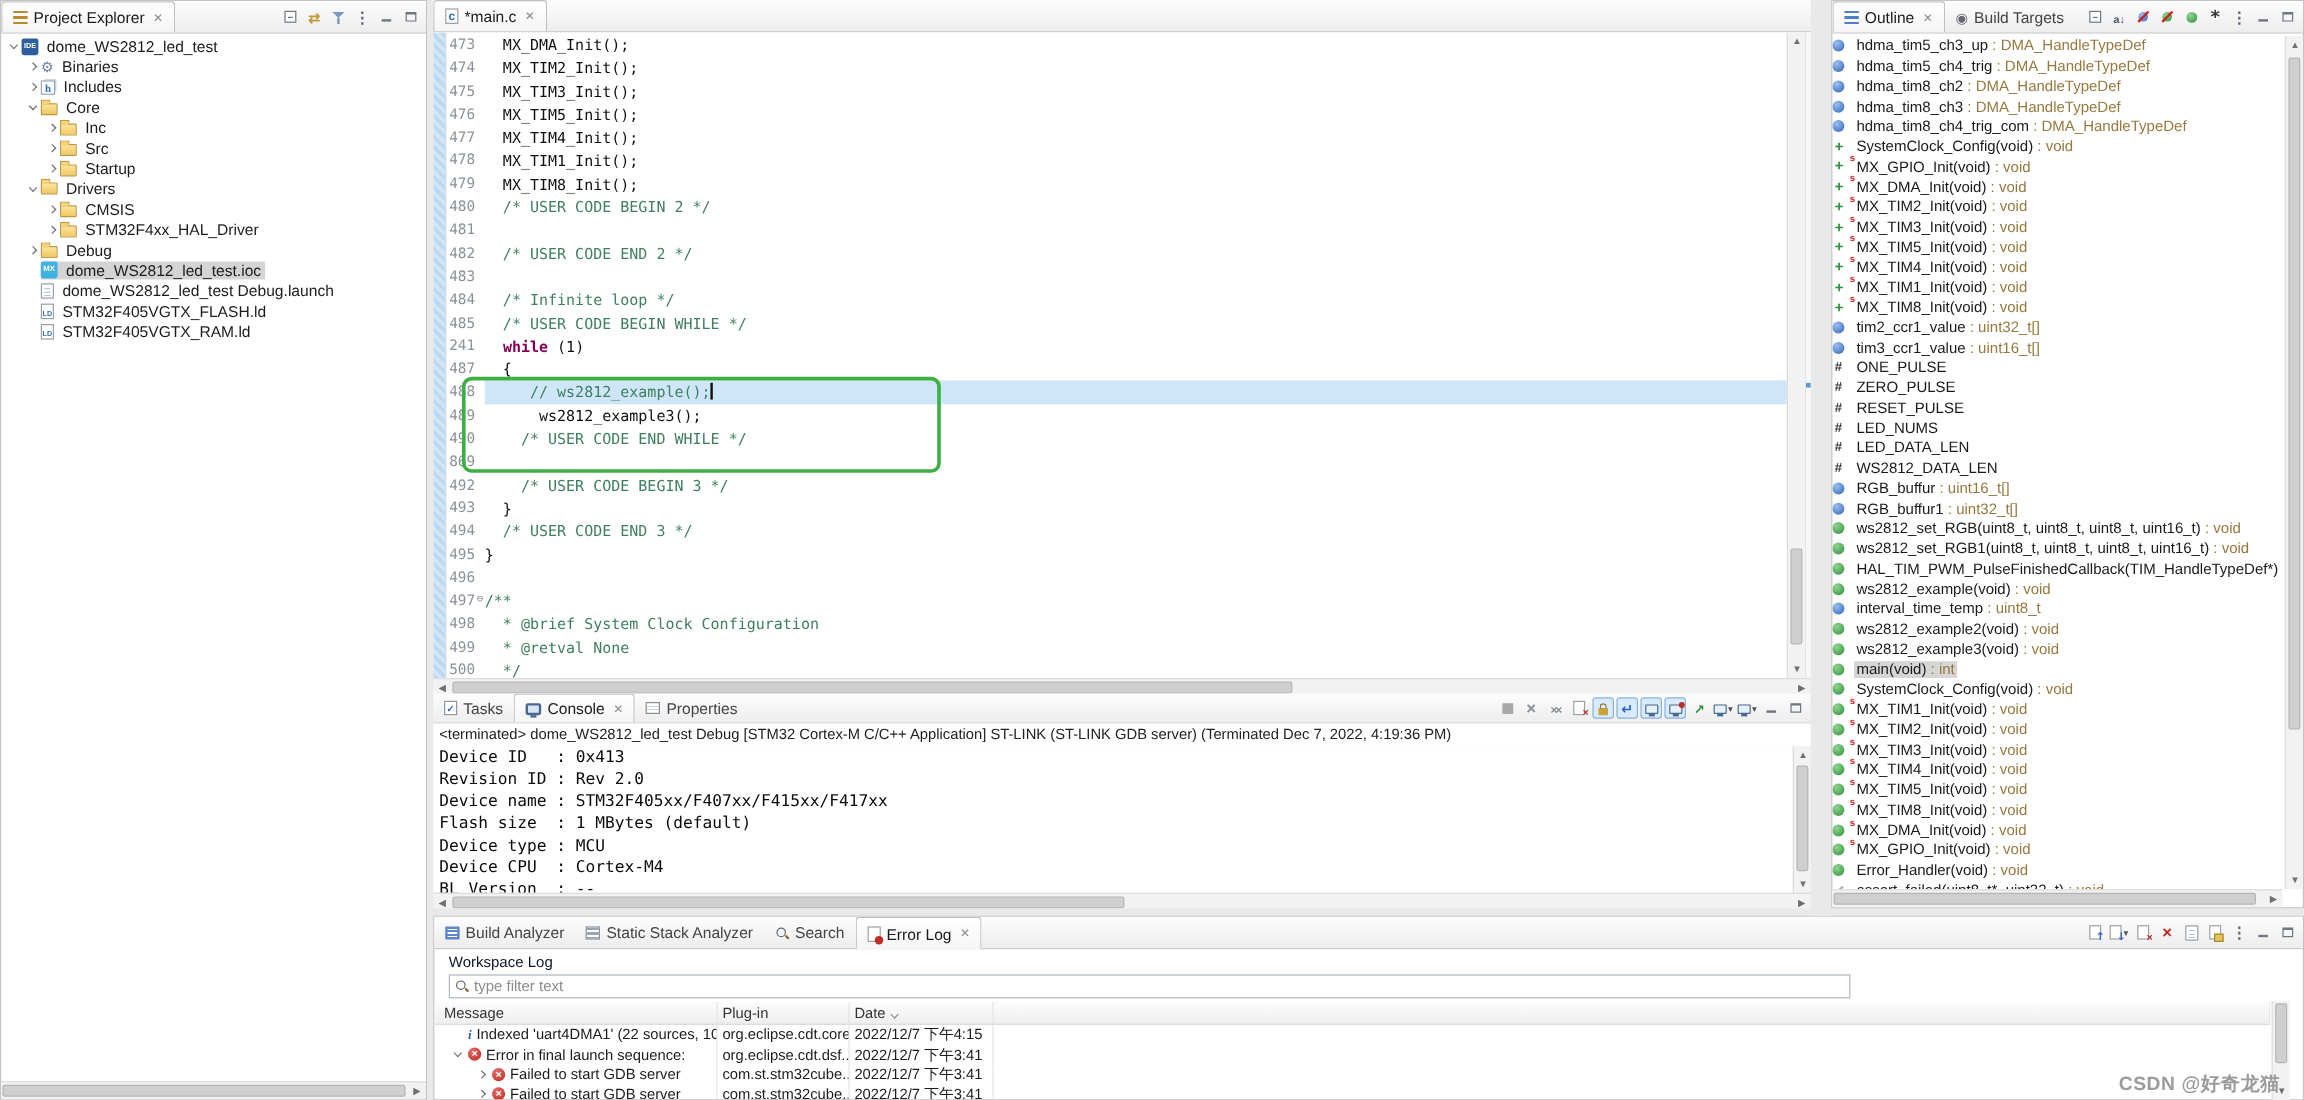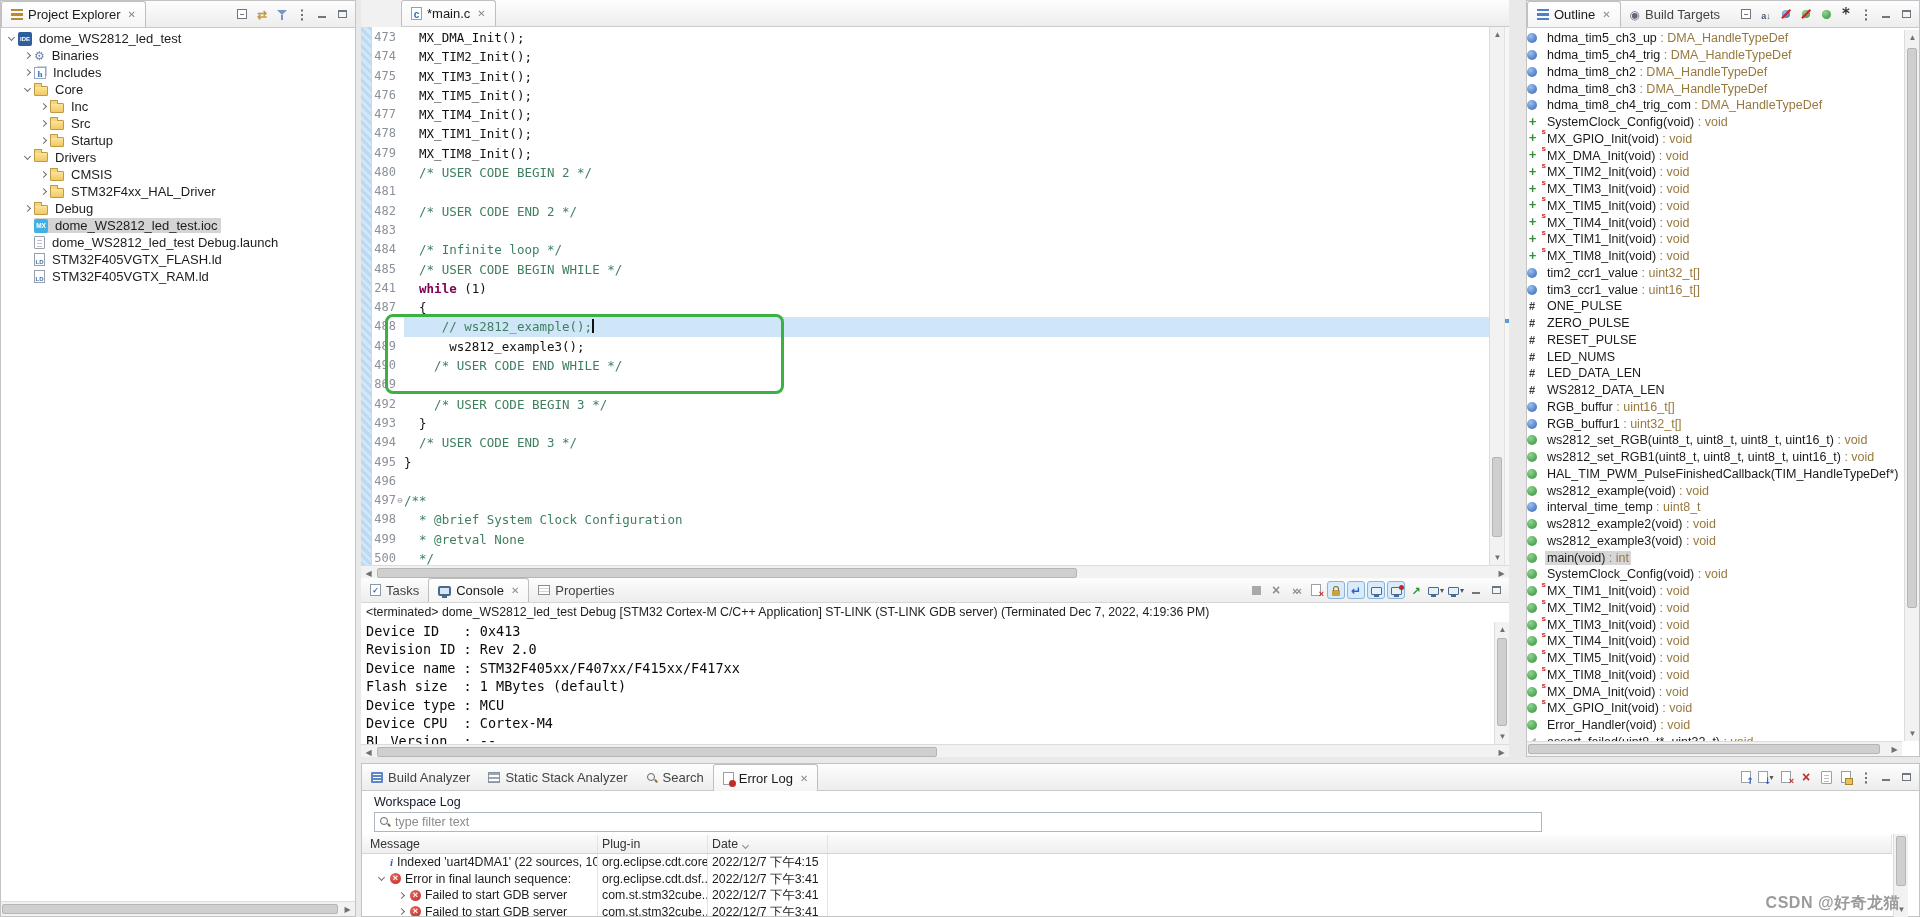--- a/index.html
+++ b/index.html
@@ -126,21 +126,21 @@
   .trow .selwrap { display:flex; align-items:center; background:#d4d4d4; border-radius:1px; }
   .hsb, .vsb { position:absolute; background:#f2f2f2; }
   .hsb { border-top:1px solid #dcdcdc; height:15px; }
   .vsb { border-left:1px solid #dcdcdc; width:15px; }
   .sthumb { position:absolute; background:#cfcfcf; border:1px solid #b5b5b5; border-radius:2px; }
   .sar { position:absolute; color:#707070; font-size:8px; width:15px; height:15px; line-height:15px; text-align:center; }
 
   
   #sash1 { position:absolute; left:356px; top:0; width:5px; height:917px; background:#e9e9e9; }
   #edhead { position:absolute; left:361px; top:0; width:1148px; height:27px;
-            background:linear-gradient(#fdfdfd,#ededed); border-bottom:1px solid #cacaca; display:flex;margin-left:40px; }
+            background:linear-gradient(#fdfdfd,#ededed); border-bottom:1px solid #cacaca; display:flex; }
   #editor { position:absolute; left:361px; top:27px; width:1148px; height:538px; background:#fff; overflow:hidden; }
   #diffbar { position:absolute; left:0; top:0; width:11px; height:100%;
              background:repeating-linear-gradient(45deg,#bcd9f2 0 3px,#d2e6f7 3px 6px); border-right:1px solid #d5d5d5;}
   #lines { position:absolute; left:11px; top:1px; right:20px; }
   .ln-row { display:flex; height:19.3px; line-height:19.3px; font-family:"DejaVu Sans Mono",monospace; font-size:12.5px; }
   .ln-num { width:24px; text-align:right; color:#8a9199; flex:none; font-size:12px; }
   .ln-fold { width:8px; flex:none; color:#8a9199; font-size:9px; text-align:center; }
   .ln-code { flex:1; white-space:pre; color:#111; }
   .ln-row.cur .ln-code { background:#cfe6f8; }
   .seg-c { color:#3F7F5F; }
@@ -306,21 +306,21 @@
         </div>
         <div class="trow" style="padding-left: 22px;">
           <span class="tw"></span>
           <span style="display: flex; align-items: center;">
             <span class="ic ic-folder"></span>
             <span class="lbl">Debug</span>
           </span>
         </div>
         <div class="trow" style="padding-left: 22px;">
           <span class="tw none"></span>
-          <span class="selwrap" style="display: flex; align-items: center;">
+          <span class="selwrap" style="display: flex; align-items: flex-start;">
             <span class="ic ic-mx"></span>
             <span class="lbl">dome_WS2812_led_test.ioc</span>
           </span>
         </div>
         <div class="trow" style="padding-left: 22px;">
           <span class="tw none"></span>
           <span style="display: flex; align-items: center;">
             <span class="ic ic-page"></span>
             <span class="lbl">dome_WS2812_led_test Debug.launch</span>
           </span>

